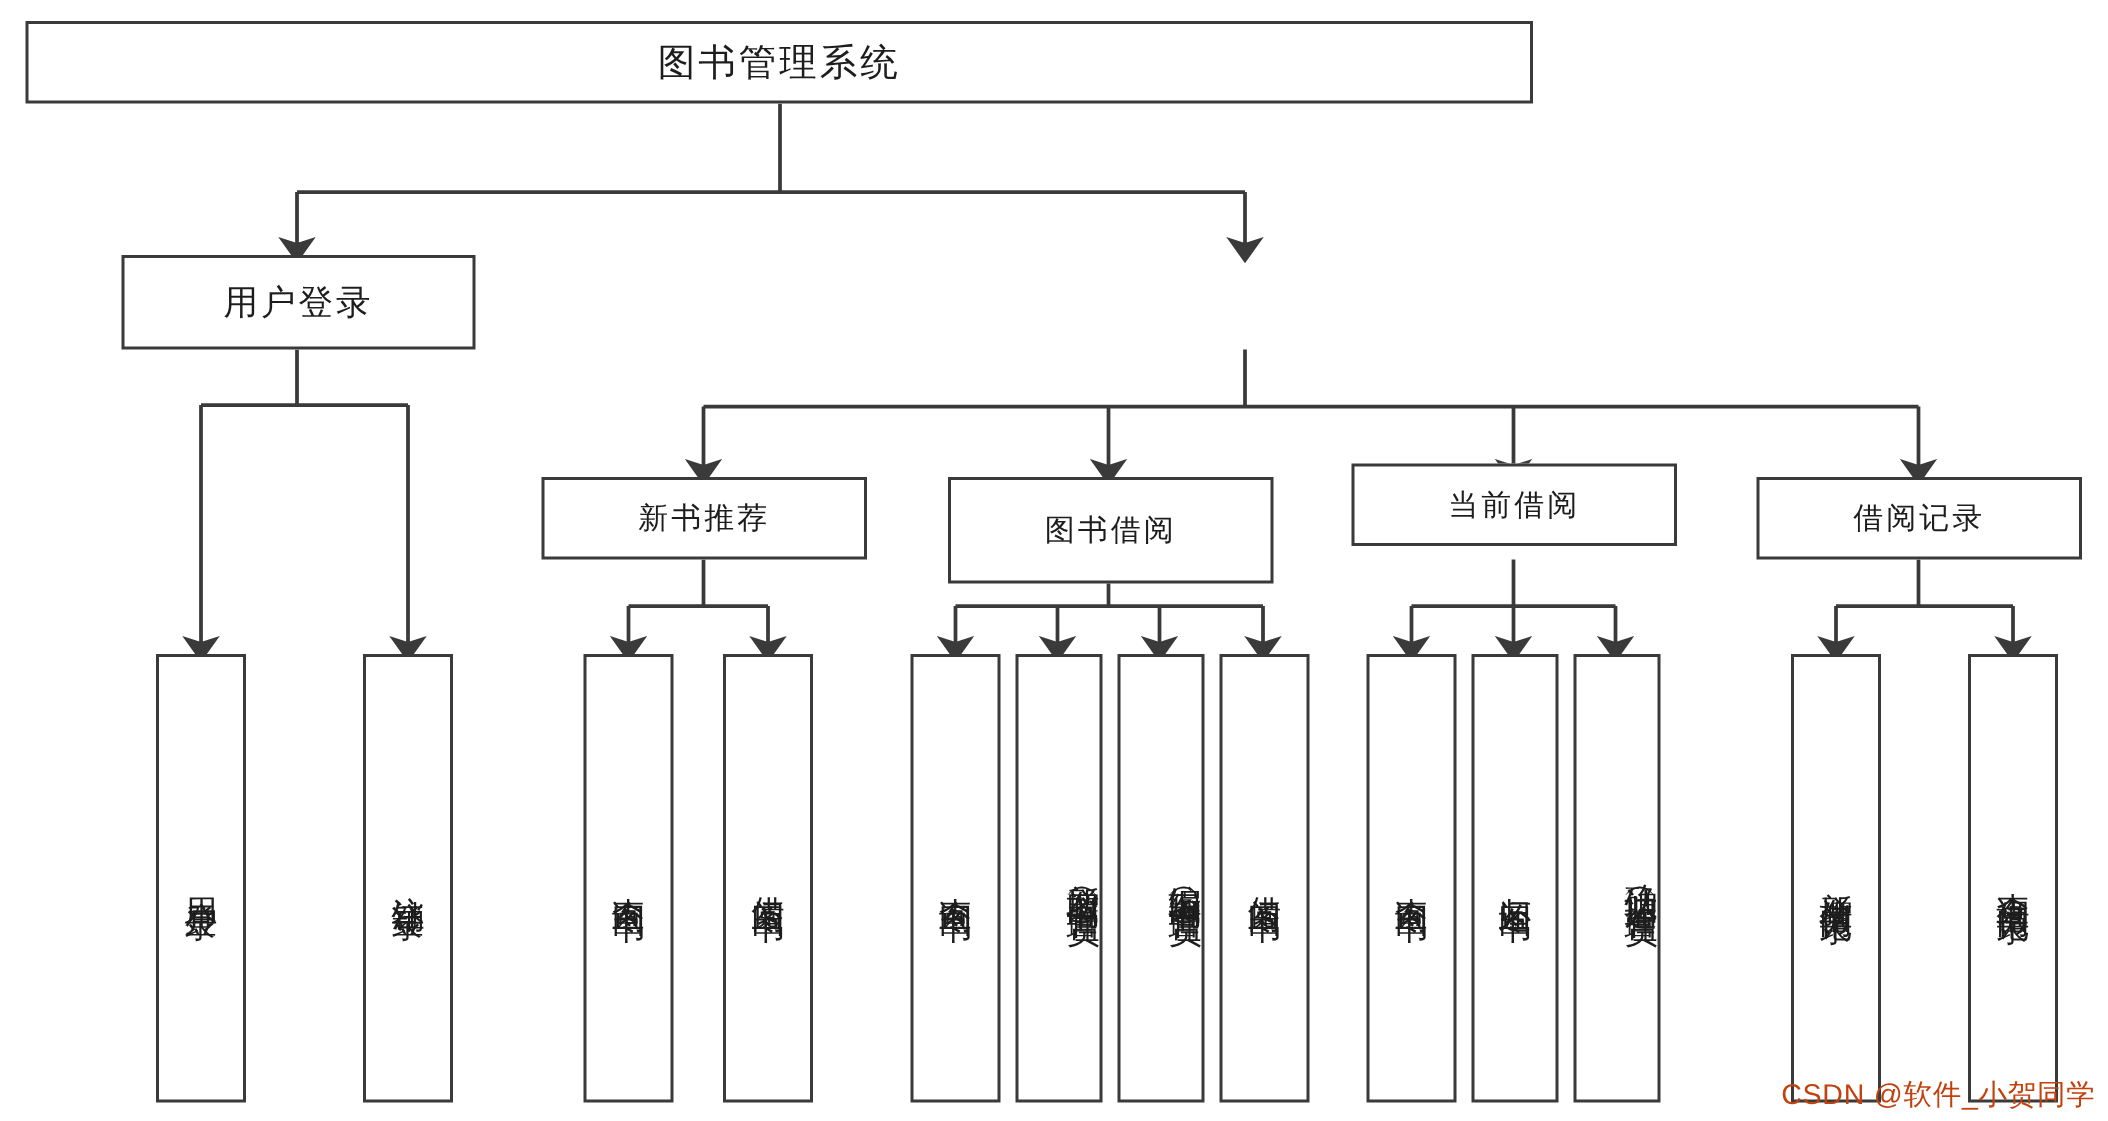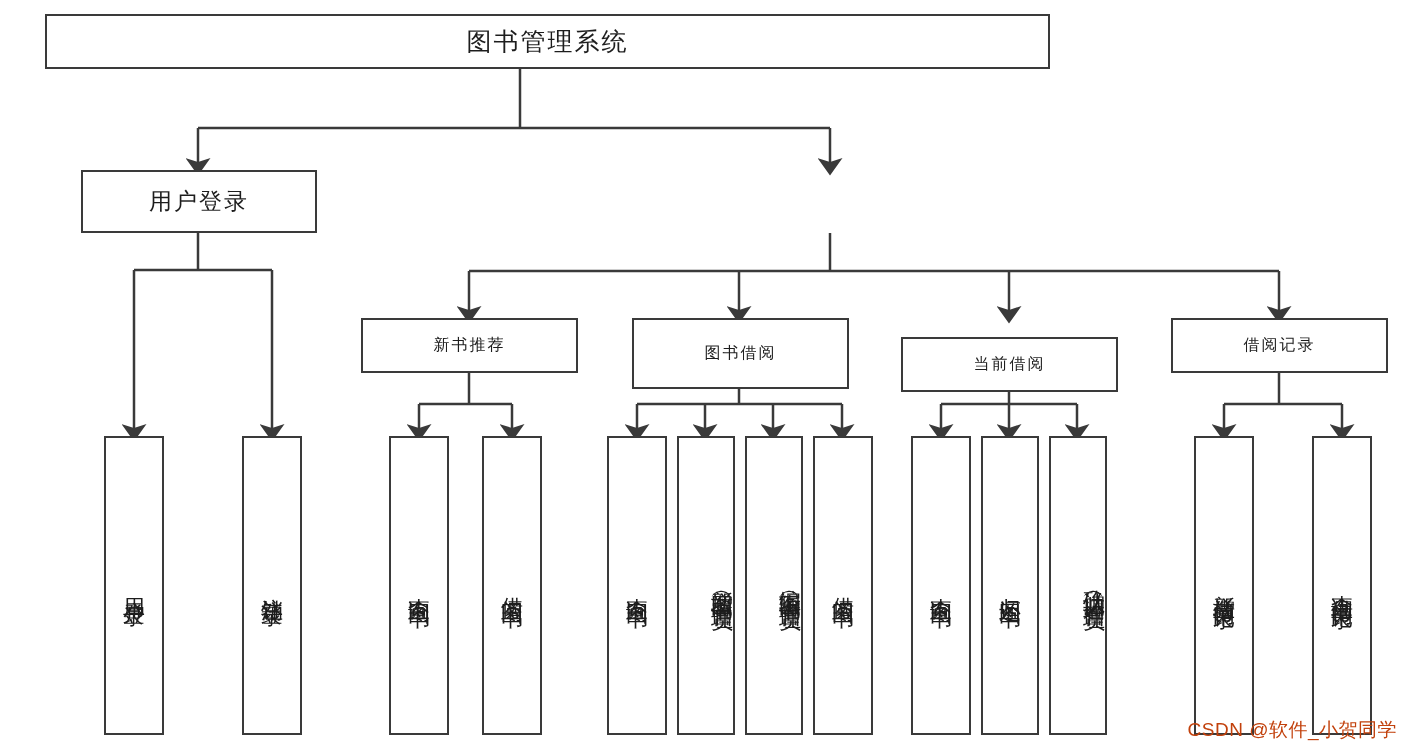--- a/index.html
+++ b/index.html
@@ -36,21 +36,21 @@
     justify-content: center;
     color: #1d1d1d;
   }
   .node.level-0 {
     font-size: 25px;
   }
   .node.level-1 {
     font-size: 23px;
   }
   .node.level-2 {
-    font-size: 16px;
+    font-size: 20px;
   }
   .node.leaf {
     writing-mode: vertical-rl;
     text-orientation: upright;
     letter-spacing: 3px;
     font-size: 22px;
     line-height: 1;
     padding: 6px 0;
     align-items: center;
     justify-content: center;
@@ -127,35 +127,35 @@
       <path d="M 1077 404 L 1077 432" marker-end="url(#arrowhead)"></path>
 
       <path d="M 1279 373 L 1279 404"></path>
       <path d="M 1224 404 L 1342 404"></path>
       <path d="M 1224 404 L 1224 432" marker-end="url(#arrowhead)"></path>
       <path d="M 1342 404 L 1342 432" marker-end="url(#arrowhead)"></path>
 
     </g>
   </svg>
 
-  <div class="node level-0" style="left:17px; top:14px; width:1005px; height:55px;margin-left:28px;">
+  <div class="node level-0" style="left:17px; top:14px; width:1005px; height:55px;">
     <span class="node-label">图书管理系统</span>
   </div>
 
   <div class="node level-1" style="left:81px; top:170px; width:236px; height:63px;">
     <span class="node-label">用户登录</span>
   </div>
 
   <div class="node level-2" style="left:361px; top:318px; width:217px; height:55px;">
     <span class="node-label">新书推荐</span>
   </div>
   <div class="node level-2" style="left:632px; top:318px; width:217px; height:71px;">
     <span class="node-label">图书借阅</span>
   </div>
-  <div class="node level-2" style="left:901px; top:337px; width:217px; height:55px;">
+  <div class="node level-2" style="left:901px; top:309px; width:217px; height:55px;">
     <span class="node-label">当前借阅</span>
   </div>
   <div class="node level-2" style="left:1171px; top:318px; width:217px; height:55px;">
     <span class="node-label">借阅记录</span>
   </div>
 
   <div class="node leaf" style="left:104px; top:436px; width:60px; height:299px;">
     <span class="node-label">用户登录</span>
   </div>
   <div class="node leaf" style="left:242px; top:436px; width:60px; height:299px;">

